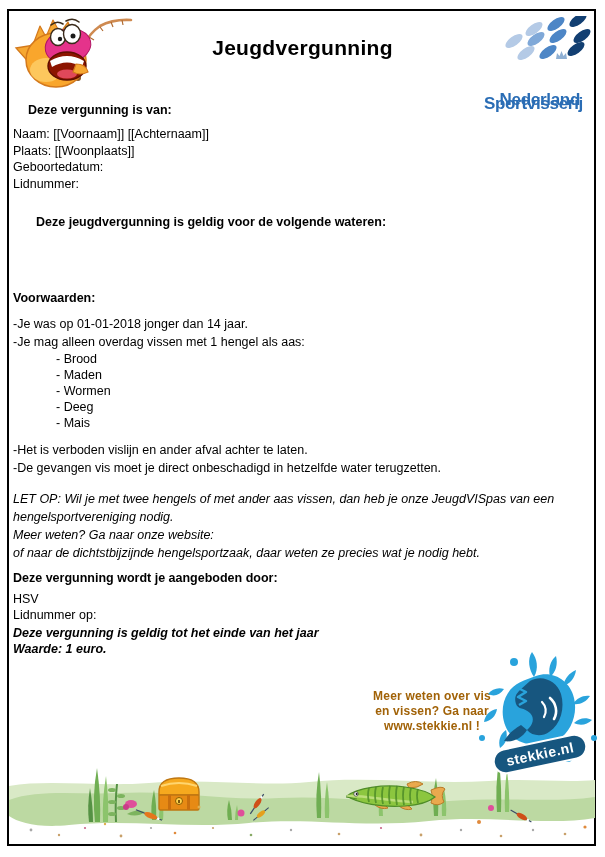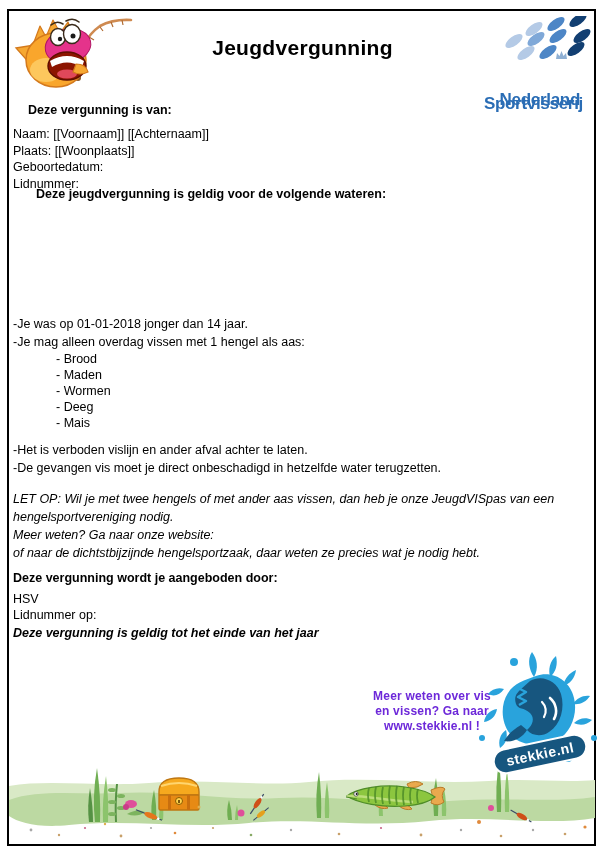--- a/index.html
+++ b/index.html
@@ -97,22 +97,23 @@
   </div>
 
   <div class="abs body-text bold" style="top:102px;padding-left:15px;">Deze vergunning is van:</div>
   <div class="abs body-text" style="top:126px;">
     <div>Naam: [[Voornaam]] [[Achternaam]]</div>
     <div>Plaats: [[Woonplaats]]</div>
     <div>Geboortedatum:</div>
     <div>Lidnummer:</div>
   </div>
 
-  <div class="abs body-text bold" style="top:186px;padding-left:23px;">Deze jeugdvergunning is geldig voor de volgende wateren:</div>
-
+  <div class="abs body-text bold" style="top:214px;padding-left:23px;">Deze jeugdvergunning is geldig voor de volgende wateren:</div>
+
+  <div class="abs body-text bold" style="top:290px;">Voorwaarden:</div>
   <div class="abs body-text lh18" style="top:315px;">
     <div>-Je was op 01-01-2018 jonger dan 14 jaar.</div>
     <div>-Je mag alleen overdag vissen met 1 hengel als aas:</div>
   </div>
   <div class="abs body-text lh16 indent" style="top:351px;">
     <div>- Brood</div>
     <div>- Maden</div>
     <div>- Wormen</div>
     <div>- Deeg</div>
     <div>- Mais</div>
@@ -125,23 +126,24 @@
     <div>LET OP: Wil je met twee hengels of met ander aas vissen, dan heb je onze JeugdVISpas van een hengelsportvereniging nodig.</div>
     <div>Meer weten? Ga naar onze website:</div>
     <div>of naar de dichtstbijzijnde hengelsportzaak, daar weten ze precies wat je nodig hebt.</div>
   </div>
 
   <div class="abs body-text bold" style="top:570px;">Deze vergunning wordt je aangeboden door:</div>
   <div class="abs body-text" style="top:591px;">HSV</div>
   <div class="abs body-text" style="top:607px;">Lidnummer op:</div>
   <div class="abs body-text bold italic lh16" style="top:625px;">
     <div>Deze vergunning is geldig tot het einde van het jaar</div>
-  </div>
-
-  <div class="abs stekkie-promo" style="color:#6d28d9;">
+    <div>Waarde: 1 euro.</div>
+  </div>
+
+  <div class="abs stekkie-promo" style="color:#a16207;">
     <div>Meer weten over vis</div>
     <div>en vissen? Ga naar</div>
     <div>www.stekkie.nl !</div>
   </div>
 
   <svg class="abs stekkie-logo" viewBox="0 0 132 126">
     <g fill="#29a3dc">
       <path d="M66,26 C82,20 100,30 104,48 C108,64 101,82 88,90 C73,99 51,96 41,85 C31,74 30,55 38,43 C44,33 55,30 66,26 Z"></path>
       <path d="M62,2 C67,9 69,18 64,27 C59,20 57,9 62,2 Z"></path>
       <path d="M86,6 C88,14 86,22 80,27 C78,19 80,11 86,6 Z"></path>

